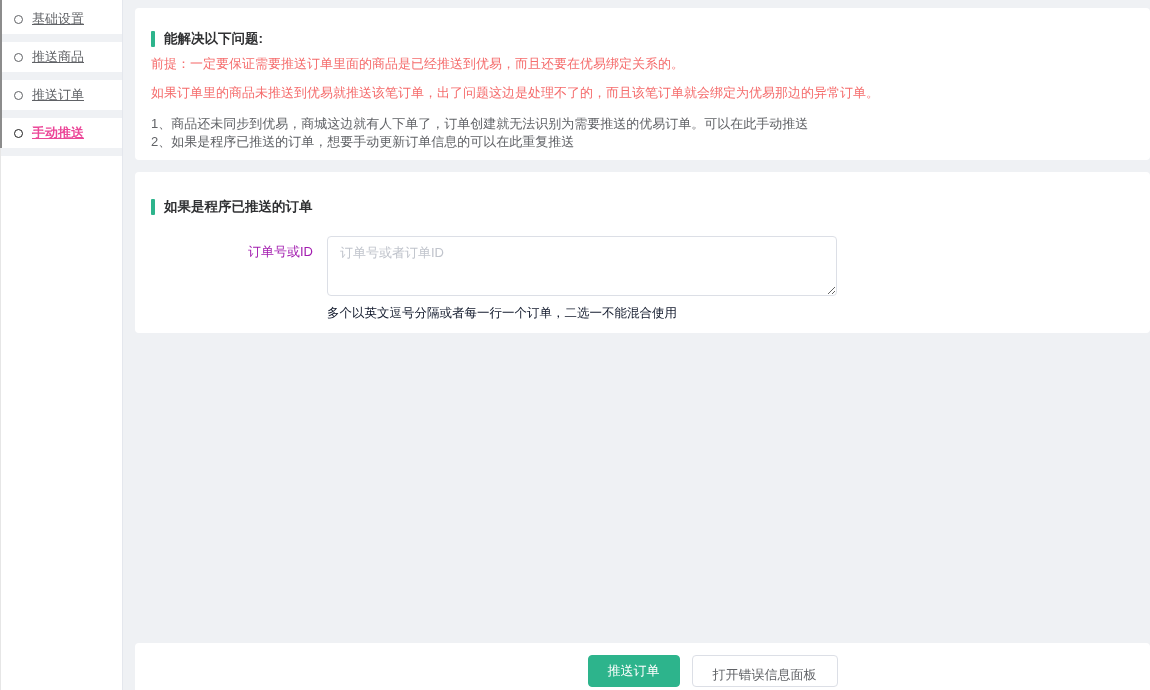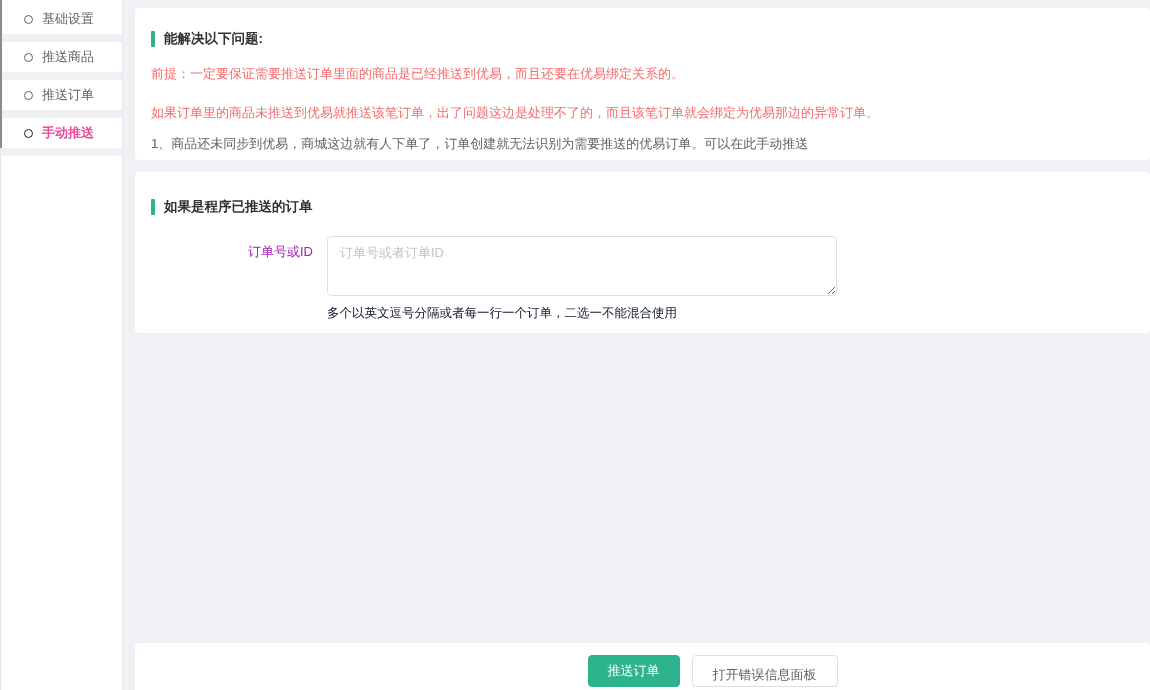--- a/index.html
+++ b/index.html
@@ -26,24 +26,25 @@
     background: #8c8c8c;
   }
   .sidebar-edge-bottom {
     position: absolute; left: 0; top: 148px; width: 1px; bottom: 0;
     background: #e6e6e6;
   }
   .menu-item {
     height: 30px;
     display: flex;
     align-items: center;
-    padding-left: 24px;
+    padding-left: 14px;
     background: #ffffff;
     cursor: pointer;
     color: #606266;
+    text-decoration: underline;
   }
   .menu-gap { height: 8px; background: #eff1f4; }
   .menu-item .ring {
     width: 9px; height: 9px;
     border: 1.5px solid #606266;
     border-radius: 50%;
     margin-right: 9px;
     flex: 0 0 auto;
   }
   .menu-item.active { font-weight: bold; color: #ec4899; text-align: right; }
@@ -75,21 +76,21 @@
   .section-title .bar {
     width: 4px; height: 16px;
     background: #2db48c;
     border-radius: 1px;
     margin-right: 9px;
     flex: 0 0 auto;
   }
 
   .warning-line {
     color: #f56c6c;
-    margin-top: 13px;
+    margin-top: 3px;
     line-height: 26px;
     white-space: nowrap;
   }
   .notes { margin-top: 9px; line-height: 17.5px; color: #606266; }
 
   
   .form-row { display: flex; margin-top: 20px; align-items: flex-start; }
   .form-label {
     width: 176px;
     text-align: right;
@@ -188,20 +189,21 @@
 
   <section class="card info">
     <div class="section-title">
       <span class="bar"></span>
       <span>能解决以下问题:</span>
     </div>
     <div class="warning-line">前提：一定要保证需要推送订单里面的商品是已经推送到优易，而且还要在优易绑定关系的。</div>
     <div class="warning-line">如果订单里的商品未推送到优易就推送该笔订单，出了问题这边是处理不了的，而且该笔订单就会绑定为优易那边的异常订单。</div>
     <div class="notes">
       <div>1、商品还未同步到优易，商城这边就有人下单了，订单创建就无法识别为需要推送的优易订单。可以在此手动推送</div>
+      <div>2、如果是程序已推送的订单，想要手动更新订单信息的可以在此重复推送</div>
     </div>
   </section>
 
   <section class="card form">
     <div class="section-title">
       <span class="bar"></span>
       <span>如果是程序已推送的订单</span>
     </div>
     <div class="form-row">
       <label class="form-label">订单号或ID</label>

